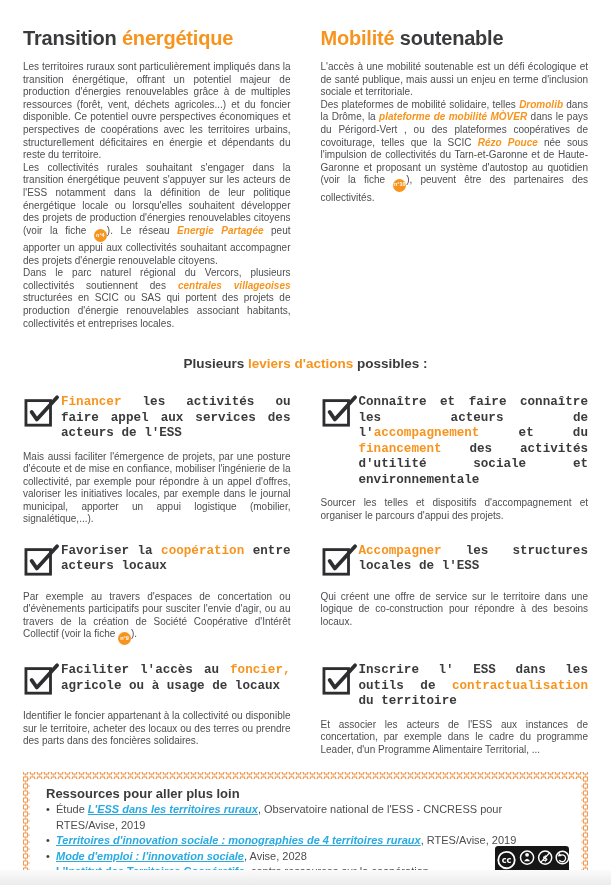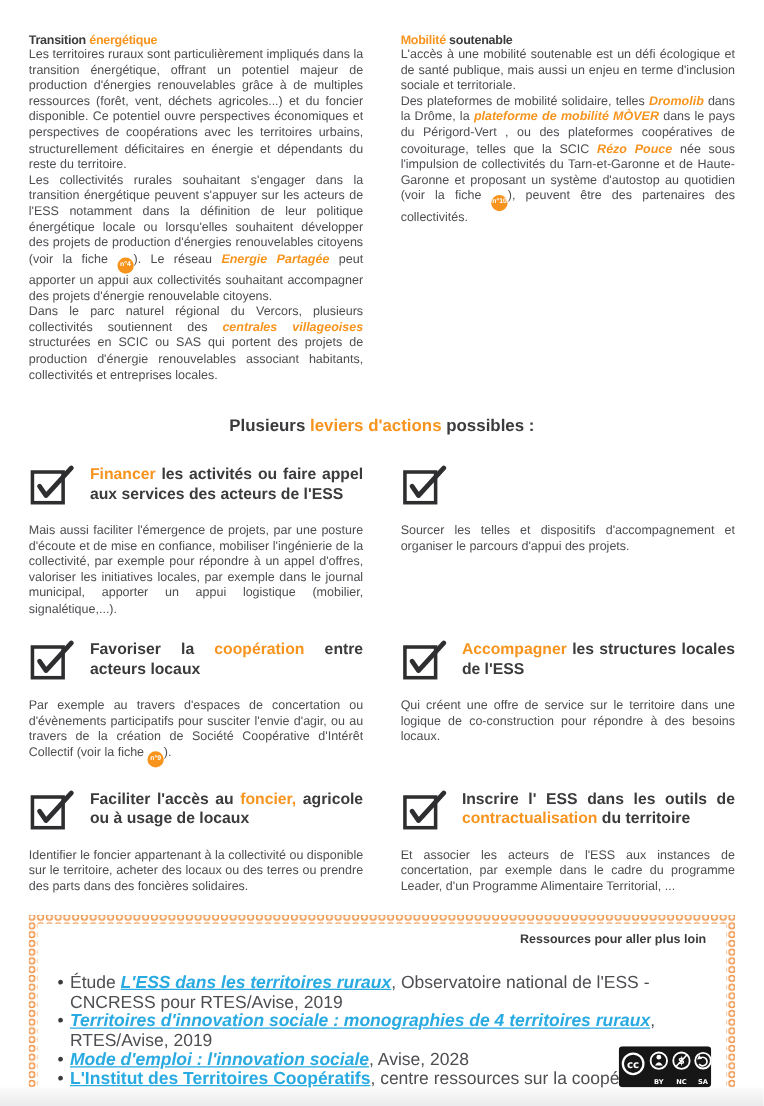--- a/index.html
+++ b/index.html
@@ -13,21 +13,21 @@
   html,body{background:#fff;}
   body{
     width:611px;height:885px;overflow:hidden;
     font-family:"Liberation Sans","DejaVu Sans",sans-serif;
     color:var(--body);
   }
   .page{position:relative;width:611px;height:885px;padding:0 23px;background:#fff;overflow:hidden;}
 
   
   .cols{display:grid;grid-template-columns:1fr 1fr;column-gap:30px;margin-top:27px;}
-  h2.sec-title{font-size:10px;font-weight:bold;color:var(--ink);letter-spacing:-0.2px;}
+  h2.sec-title{font-size:20px;font-weight:bold;color:var(--ink);margin-bottom:11px;letter-spacing:-0.2px;}
   .paras p{
     font-size:10px;line-height:12.6px;text-align:justify;color:var(--body);
   }
 
   
   .seg-d{}
   .seg-a{color:var(--accent);}
   .seg-ol{color:var(--accent);font-style:italic;font-weight:bold;}
   .seg-bl{color:var(--blue);font-style:italic;font-weight:bold;text-decoration:underline;}
   .seg-bu{color:var(--blue);font-weight:bold;text-decoration:underline;}
@@ -38,44 +38,44 @@
     font-size:5.5px;font-weight:bold;font-style:normal;
     vertical-align:-3px;line-height:1;
   }
 
   
   h3.levers-title{
     text-align:center;font-size:13.5px;font-weight:bold;color:var(--ink);
     margin-top:26px;margin-bottom:21px;
   }
   .levers{display:grid;grid-template-columns:1fr 1fr;column-gap:30px;row-gap:15px;}
-  .lever-head{display:flex;gap:11px;align-items:flex-start;}
+  .lever-head{display:flex;align-items:flex-start;font-family:Liberation Mono, monospace;}
   .cb{flex:0 0 38px;margin-top:2px;}
   .lever-heading{
     font-size:12.6px;line-height:15.5px;font-weight:bold;color:var(--ink);
     text-align:justify;flex:1;padding-top:3px;
   }
   .lever-body{
     margin-top:9px;font-size:10px;line-height:12.5px;text-align:justify;color:var(--body);
   }
 
   
   .resources{
     margin-top:16px;
     padding:7px;
     background-color:#fff;
     background-image:radial-gradient(circle, rgba(255,255,255,0) 1.5px, var(--ornament) 1.8px, var(--ornament) 2.9px, rgba(255,255,255,0) 3.2px);
     background-size:7px 7px;
     background-position:center;
   }
   .res-inner{position:relative;background:#fff;padding:5px 16px 12px 16px;min-height:92px;}
-  h4.res-title{text-align:right;font-size:10px;font-weight:bold;color:var(--ink);margin:2px 0 21px;}
+  h4.res-title{text-align:left;font-size:13px;font-weight:bold;color:var(--ink);margin:2px 0 1px;}
   ul.res-list{list-style:none;}
   ul.res-list li{
-    font-size:14px;line-height:15.4px;color:var(--body);
+    font-size:11px;line-height:15.4px;color:var(--body);
     padding-left:10px;position:relative;
   }
   ul.res-list li::before{content:"\2022";position:absolute;left:0;color:var(--ink);}
   .cc-wrap{position:absolute;right:12px;bottom:8px;}
 
   .bottom-edge{
     position:absolute;left:0;right:0;bottom:0;height:15px;
     background:linear-gradient(180deg,#fbfbfb 0%,#ebebed 100%);
   }
 </style>
@@ -119,20 +119,21 @@
     </div>
 
     <div class="lever">
       <div class="lever-head">
         <span class="cb">
           <svg viewBox="0 0 40 36" width="38" height="34" aria-hidden="true">
             <rect x="3" y="7" width="26" height="26" fill="none" stroke="#2E2E30" stroke-width="3"></rect>
             <path d="M9 19 L14.5 27 L36 3.5" fill="none" stroke="#2E2E30" stroke-width="4" stroke-linecap="round" stroke-linejoin="round"></path>
           </svg>
         </span>
+        <h5 class="lever-heading"><span class="seg-d">Connaître et faire connaître les acteurs de l'</span><span class="seg-a">accompagnement</span><span class="seg-d"> et du </span><span class="seg-a">financement</span><span class="seg-d"> des activités d'utilité sociale et environnementale</span></h5>
       </div>
       <p class="lever-body"><span class="seg-d">Sourcer les telles et dispositifs d'accompagnement et organiser le parcours d'appui des projets.</span></p>
     </div>
 
     <div class="lever">
       <div class="lever-head">
         <span class="cb">
           <svg viewBox="0 0 40 36" width="38" height="34" aria-hidden="true">
             <rect x="3" y="7" width="26" height="26" fill="none" stroke="#2E2E30" stroke-width="3"></rect>
             <path d="M9 19 L14.5 27 L36 3.5" fill="none" stroke="#2E2E30" stroke-width="4" stroke-linecap="round" stroke-linejoin="round"></path>

